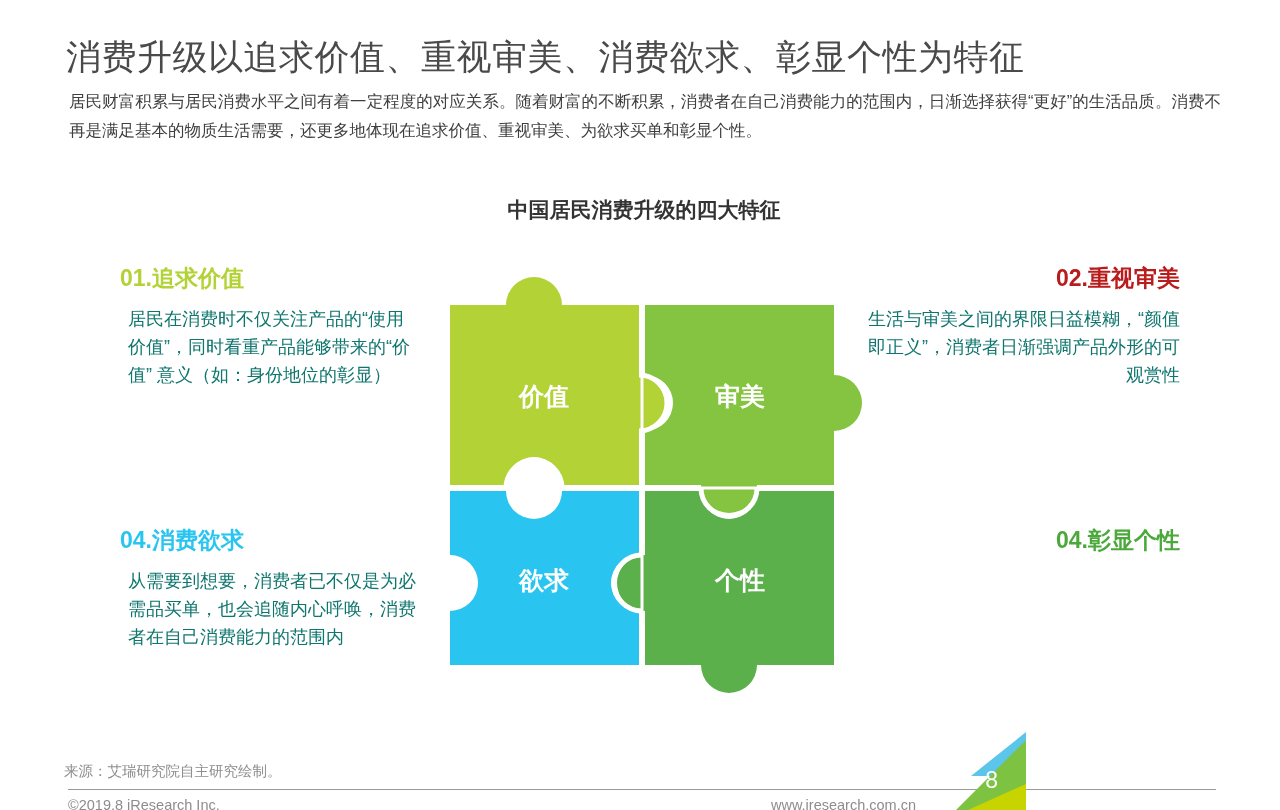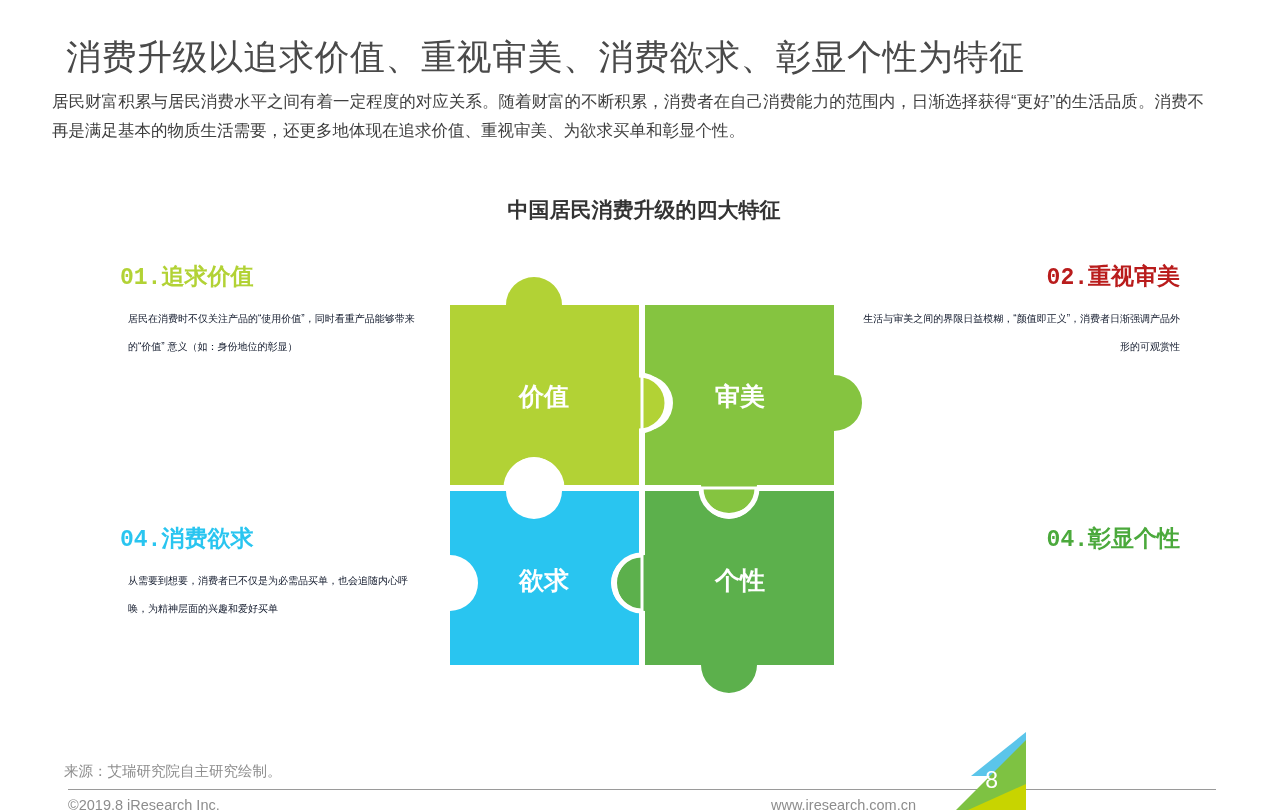--- a/index.html
+++ b/index.html
@@ -13,38 +13,38 @@
   .slide{position:relative;width:1026px;height:810px;}
 
   
   .page-title{
     position:absolute;left:66px;top:8px;width:1160px;
     font-size:35px;line-height:52px;
     color:#4a4a4a;font-weight:400;letter-spacing:0.5px;
     white-space:nowrap;
   }
   .lead{
-    position:absolute;left:52px;top:70px;width:1152px;
+    position:absolute;left:69px;top:70px;width:1152px;
     font-size:16.5px;line-height:29px;color:#3f3f3f;
     text-align:justify;
   }
 
   
   .chart-title{
     position:absolute;left:4px;top:196px;width:1280px;
     text-align:center;font-size:21px;font-weight:bold;color:#333333;
   }
 
   
   .blk{position:absolute;}
   .blk .num{
-    font-size:23px;font-weight:bold;margin:0 0 14px 0;line-height:1.1;font-family:Liberation Mono, monospace;
+    font-size:23px;font-weight:bold;margin:0 0 14px 0;line-height:1.1;
   }
   .blk .body{
-    font-size:10px;line-height:28px;color:#0f172a;
+    font-size:18px;line-height:28px;color:#0f766e;
   }
   #blk-01{left:120px;top:266px;width:300px;text-align:left;}
   #blk-01 .body{text-align:left;padding-left:8px;}
   #blk-02{left:860px;top:266px;width:320px;text-align:right;}
   #blk-02 .body{text-align:right;}
   #blk-03{left:120px;top:528px;width:300px;text-align:left;}
   #blk-03 .body{text-align:left;padding-left:8px;}
   #blk-04{left:860px;top:528px;width:320px;text-align:right;}
   #blk-04 .body{text-align:right;}
 
@@ -96,21 +96,21 @@
     <div class="body">居民在消费时不仅关注产品的“使用价值”，同时看重产品能够带来的“价值” 意义（如：身份地位的彰显）</div>
   </div>
 
   <div class="blk" id="blk-02">
     <div class="num" style="color:#b91c1c">02.重视审美</div>
     <div class="body">生活与审美之间的界限日益模糊，“颜值即正义”，消费者日渐强调产品外形的可观赏性</div>
   </div>
 
   <div class="blk" id="blk-03">
     <div class="num" style="color:#29c5f0">04.消费欲求</div>
-    <div class="body">从需要到想要，消费者已不仅是为必需品买单，也会追随内心呼唤，为精神层面的兴趣和爱好买单</div>
+    <div class="body">从需要到想要，消费者已不仅是为必需品买单，也会追随内心呼唤，消费者在自己消费能力的范围内</div>
   </div>
 
   <div class="blk" id="blk-04">
     <div class="num" style="color:#4ba93c">04.彰显个性</div>
   </div>
 
   <svg id="puzzle" viewBox="0 0 460 450">
 
     <path fill="#b2d235" d="M40,55
          L96,55

